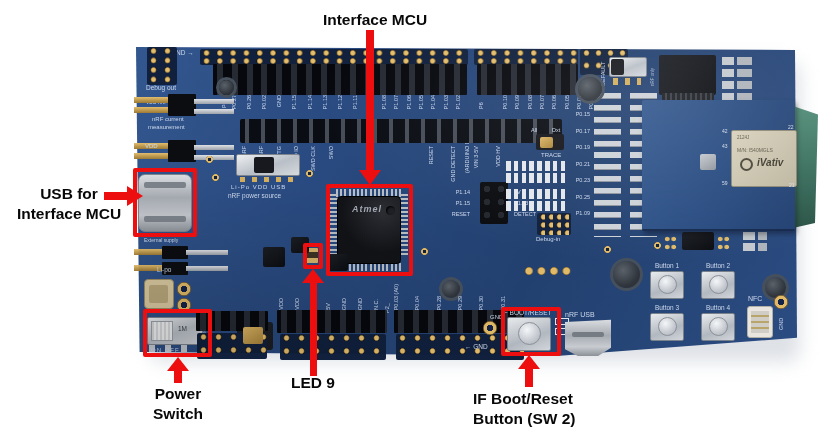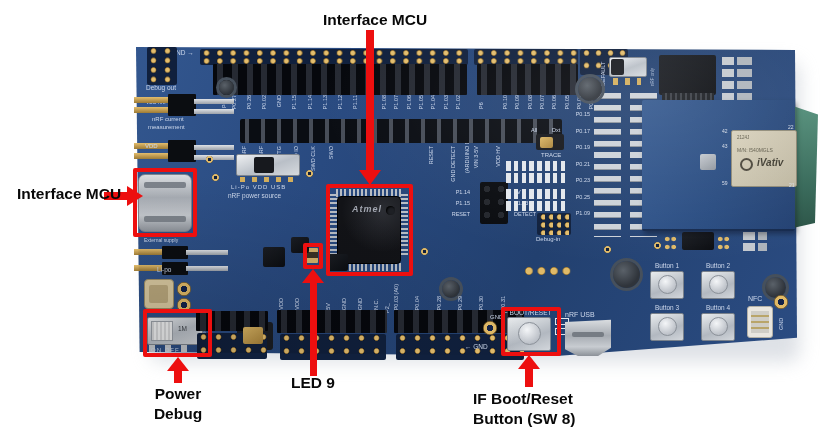--- a/index.html
+++ b/index.html
@@ -391,40 +391,41 @@
   <div class="modtxt" style="left:789px;top:182px;font-size:5px;color:#d8dee9;">21</div>
 
   <div class="shade"></div>
 
   <div class="ann center" style="left:300px;top:10px;width:150px;">Interface MCU</div>
   <div class="shaft" style="left:366px;top:30px;width:8px;height:141px;"></div>
   <div class="head-down" style="left:359px;top:170px;"></div>
   <div class="rbox" style="left:326px;top:184px;width:87px;height:92px;"></div>
 
   <div class="ann center" style="left:8px;top:184px;width:122px;">
+    <div>USB for</div>
     <div>Interface MCU</div>
   </div>
   <div class="shaft" style="left:104px;top:192px;width:24px;height:8px;"></div>
   <div class="head-right" style="left:127px;top:186px;"></div>
   <div class="rbox" style="left:133px;top:168px;width:64px;height:69px;"></div>
 
   <div class="rbox" style="left:303px;top:243px;width:20px;height:26px;"></div>
   <div class="head-up" style="left:302px;top:269px;"></div>
   <div class="shaft" style="left:310px;top:282px;width:7px;height:94px;"></div>
   <div class="ann center" style="left:282px;top:373px;width:62px;">LED 9</div>
 
   <div class="rbox" style="left:143px;top:309px;width:69px;height:48px;"></div>
   <div class="head-up" style="left:167px;top:357px;"></div>
   <div class="shaft" style="left:174px;top:370px;width:8px;height:13px;"></div>
   <div class="ann center" style="left:140px;top:384px;width:76px;">
     <div>Power</div>
-    <div>Debug</div>
+    <div>Switch</div>
   </div>
 
   <div class="rbox" style="left:501px;top:307px;width:60px;height:49px;"></div>
   <div class="head-up" style="left:518px;top:355px;"></div>
   <div class="shaft" style="left:525px;top:368px;width:8px;height:19px;"></div>
   <div class="ann" style="left:473px;top:389px;width:140px;">
     <div>IF Boot/Reset</div>
-    <div>Button (SW 8)</div>
+    <div>Button (SW 2)</div>
   </div>
 
 </div>
 
 </body></html>

